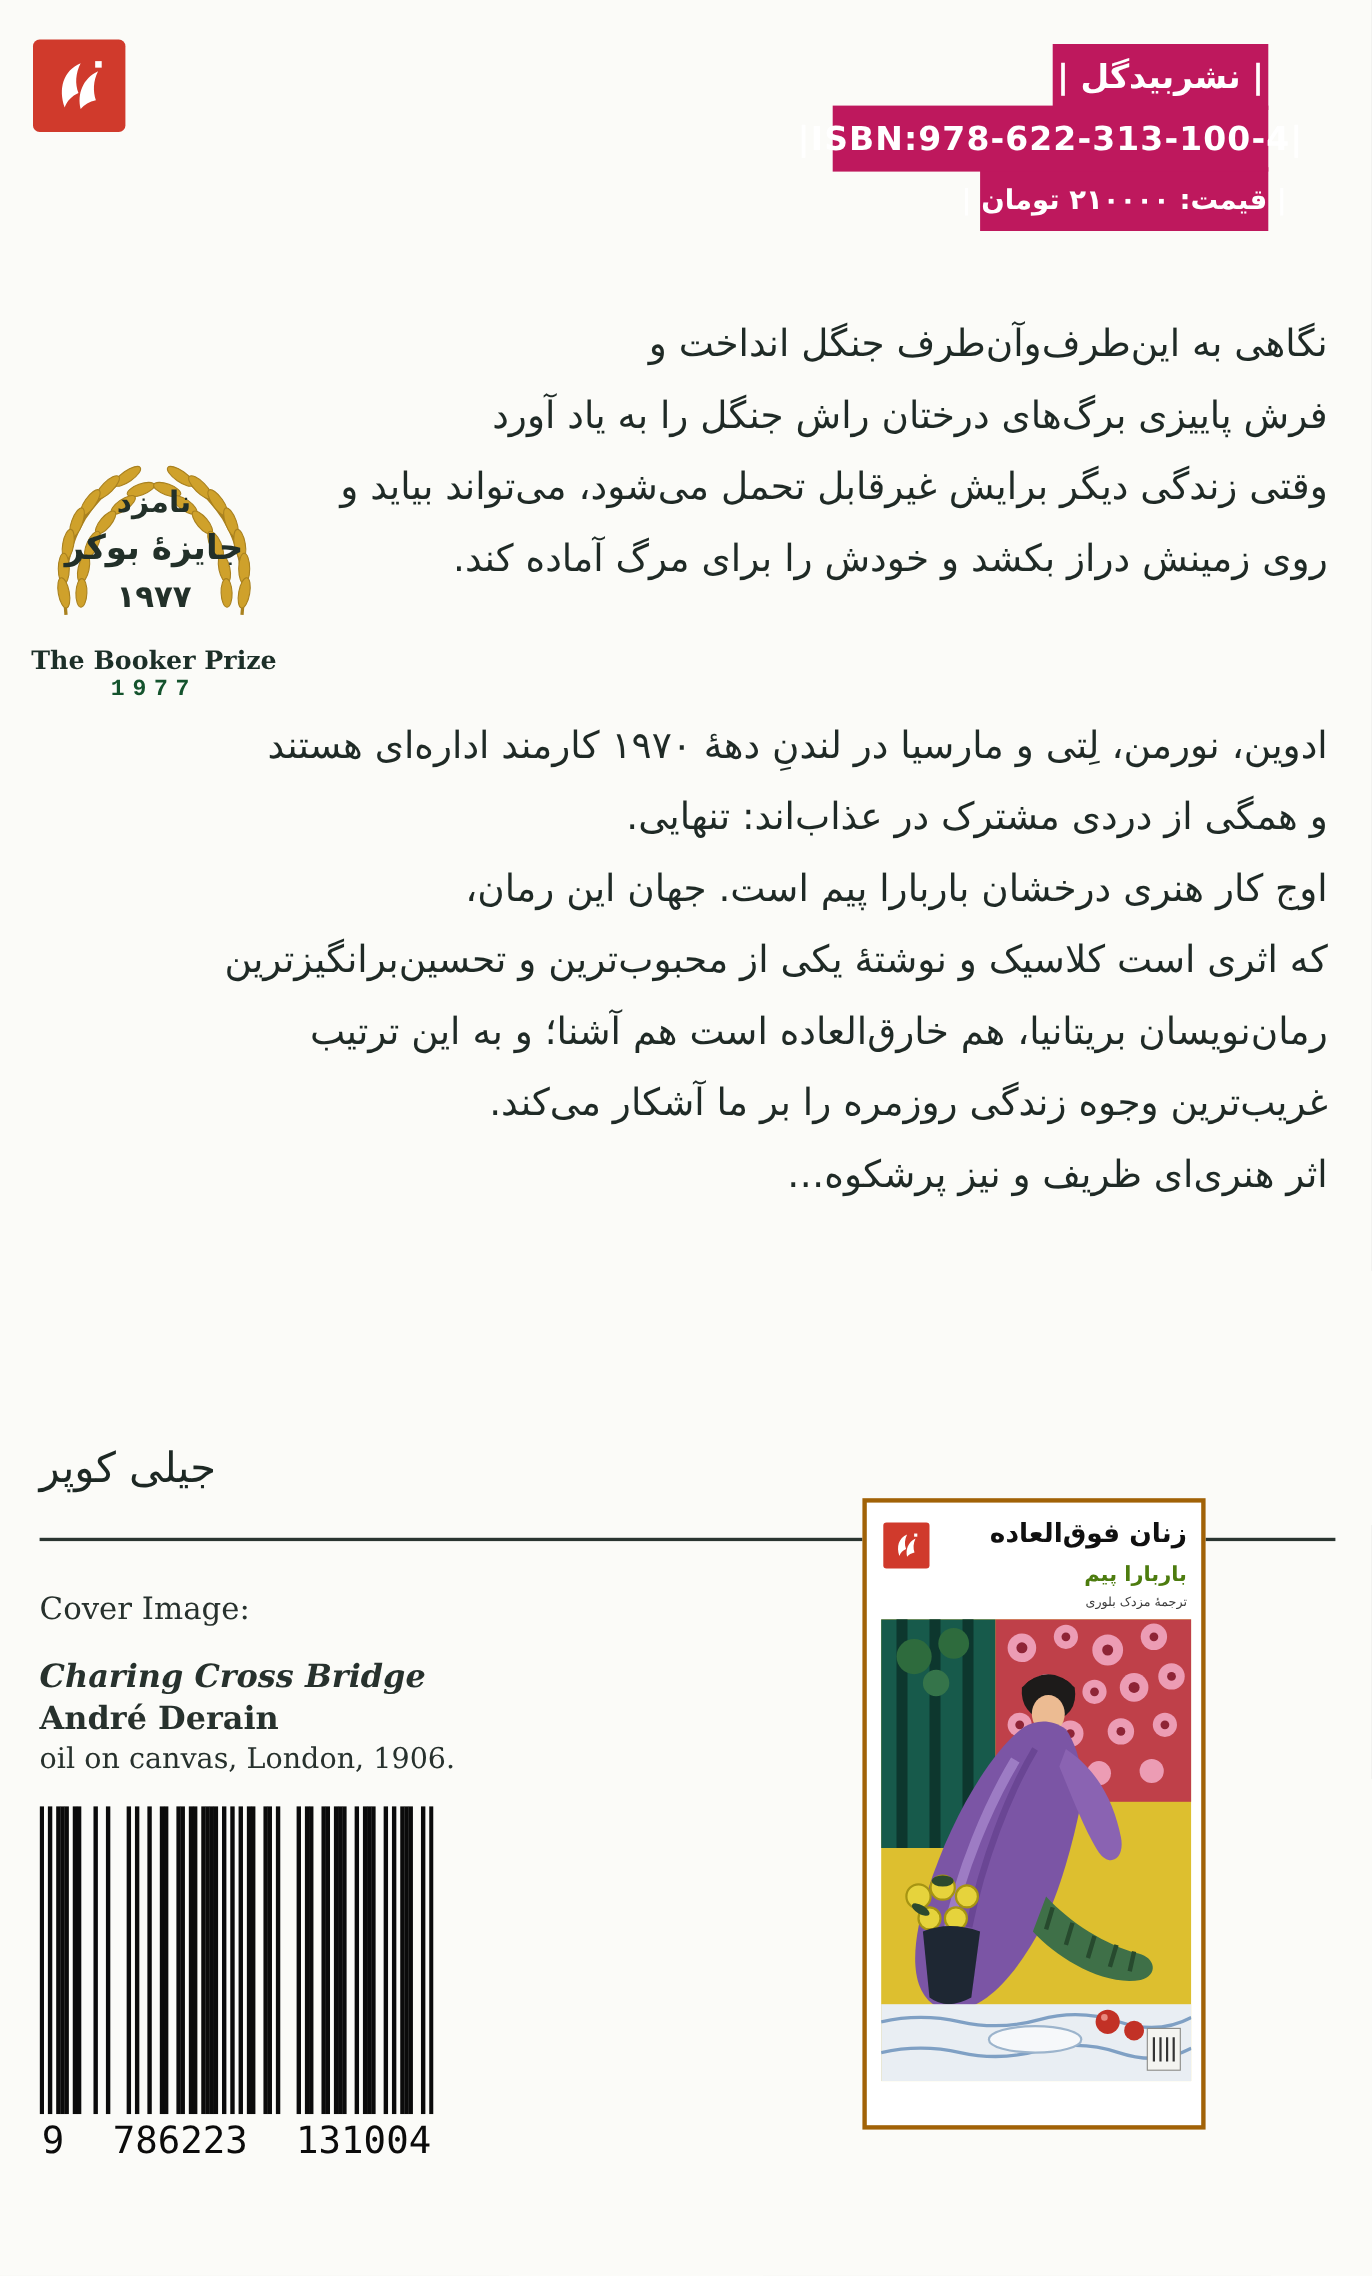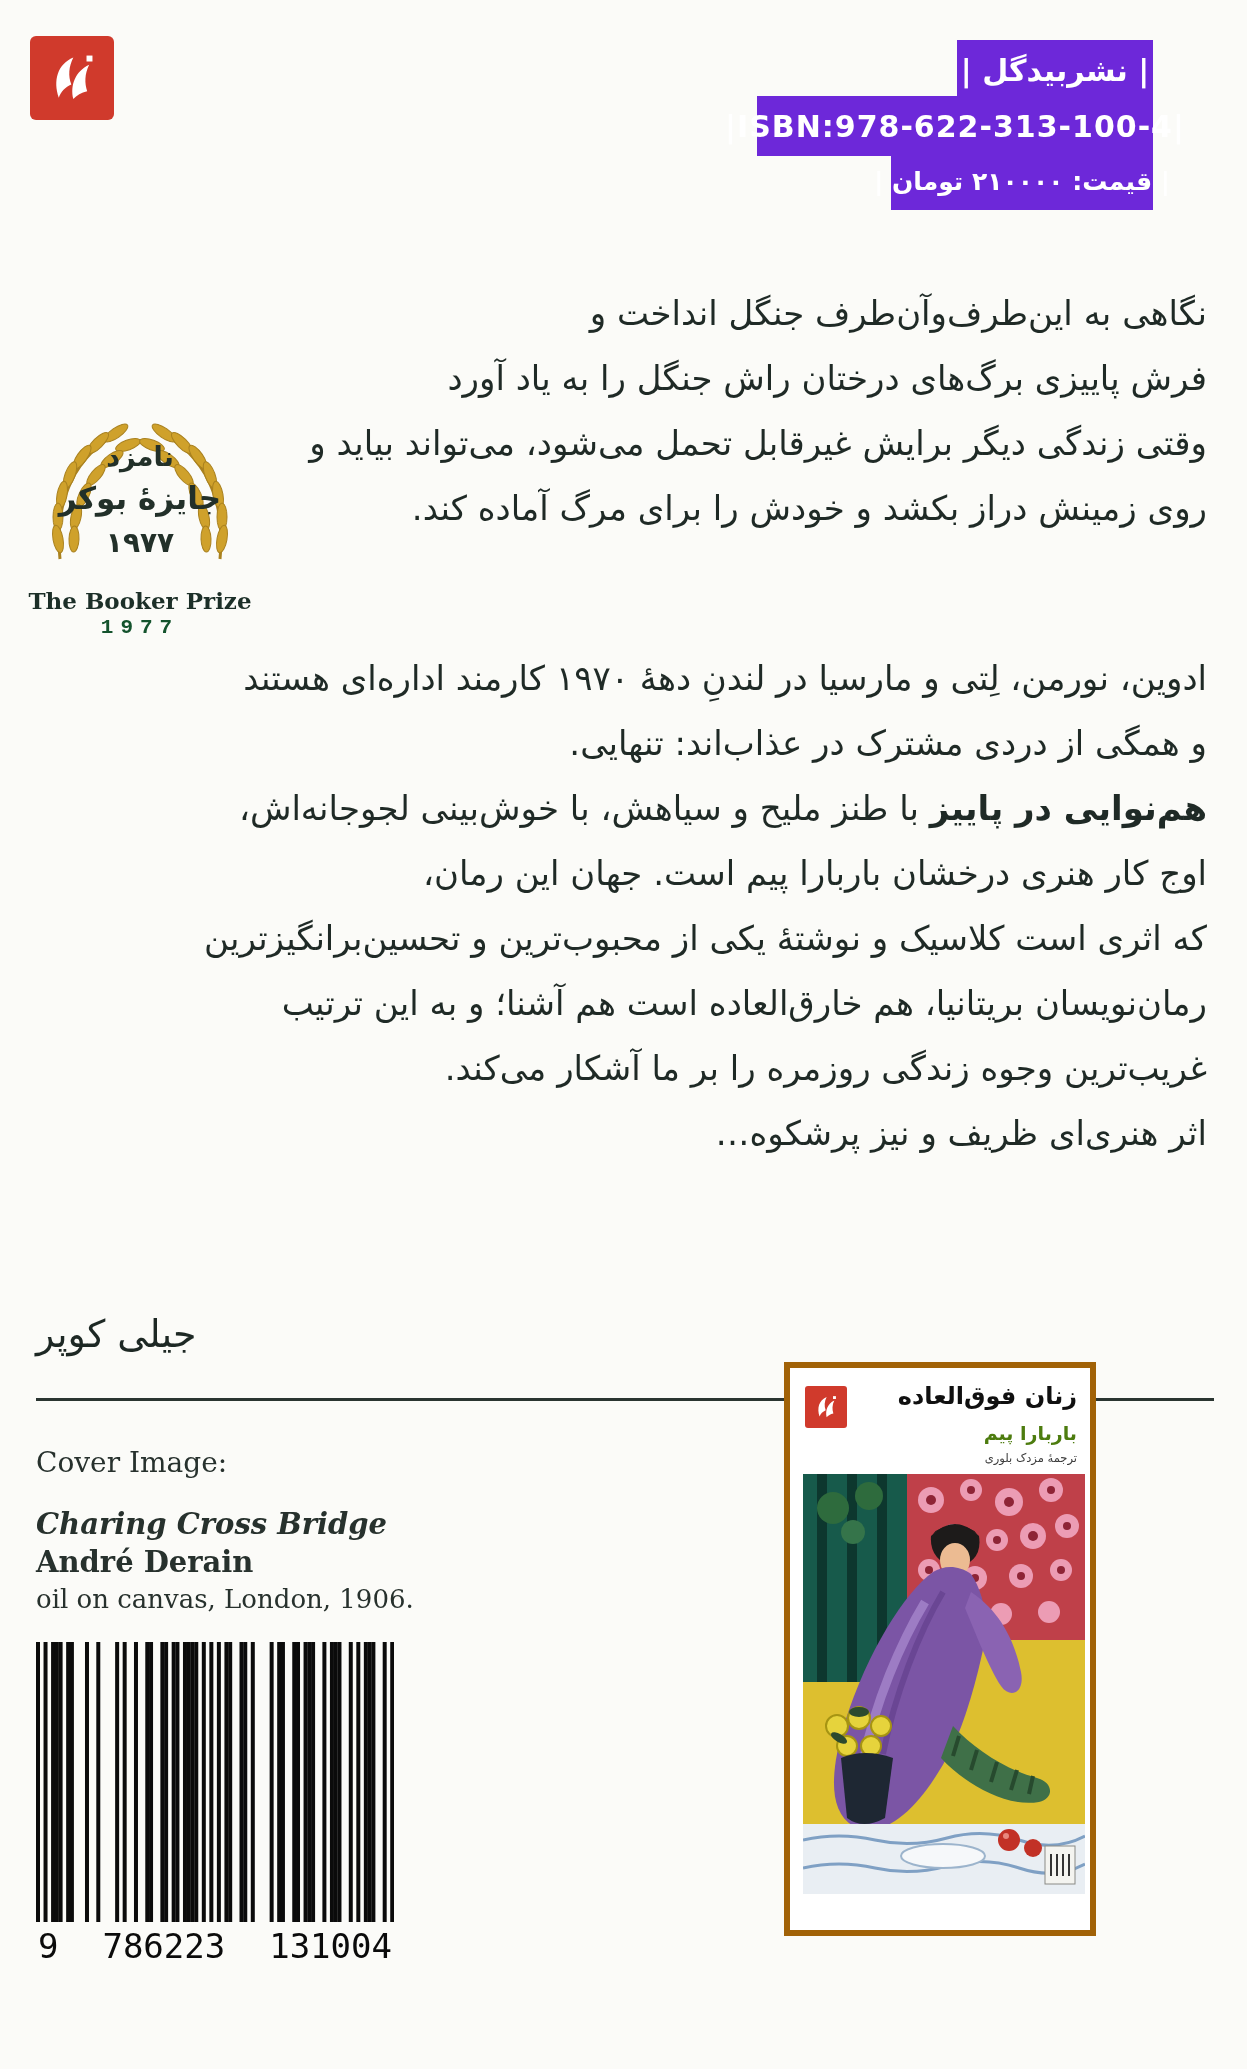--- a/index.html
+++ b/index.html
@@ -9,21 +9,21 @@
     font-family:"DejaVu Sans",sans-serif;color:#1f2925;
   }
   
   .logo-big{
     position:absolute;left:30px;top:36px;width:84px;height:84px;
     background:#d03a2c;border-radius:6px;
     display:flex;align-items:center;justify-content:center;
   }
   
   .pbox{
-    position:absolute;background:#6d28d9;color:#fff;
+    position:absolute;background:#be185d;color:#fff;
     display:flex;align-items:center;justify-content:center;
     font-weight:bold;white-space:nowrap;
   }
   .pbox1{top:40px;right:94px;width:196px;height:60px;font-size:30px;direction:rtl;z-index:3;}
   .pbox2{top:96px;right:94px;width:396px;height:60px;font-size:30px;letter-spacing:1px;z-index:2;}
   .pbox3{top:152px;right:94px;width:262px;height:58px;font-size:25px;direction:rtl;z-index:1;}
   
   .badge{position:absolute;left:24px;top:415px;width:232px;text-align:center;}
   .badge .laurel{position:absolute;left:0;top:0;}
   .badge-fa{position:relative;z-index:2;color:#223029;direction:rtl;}
@@ -49,21 +49,21 @@
   .credit-artist{font-size:29px;font-weight:bold;line-height:38px;}
   .credit-medium{font-size:26px;line-height:36px;}
   
   .barcode{position:absolute;left:36px;top:1642px;width:358px;}
   .barcode svg{display:block;width:358px;height:280px;fill:#0b0b0b;}
   .bar-digits{display:flex;justify-content:space-between;margin-top:4px;padding:0 2px;
               font-family:"DejaVu Sans Mono",monospace;font-size:34px;color:#0b0b0b;}
   
   .mini-cover{
     position:absolute;left:784px;top:1362px;width:312px;height:574px;
-    background:#fff;border:6px solid #a16207;box-sizing:border-box;
+    background:#fff;border:4px solid #a16207;box-sizing:border-box;
     padding:12px 13px;
   }
   .mc-head{position:relative;direction:rtl;text-align:right;}
   .logo-small{position:absolute;left:2px;top:4px;width:42px;height:42px;background:#d03a2c;
               border-radius:3px;display:flex;align-items:center;justify-content:center;}
   .mc-title{font-size:24px;font-weight:bold;color:#101010;margin-top:2px;}
   .mc-author{font-size:19px;font-weight:bold;color:#4d7c0f;margin-top:12px;}
   .mc-translator{font-size:11.5px;color:#3c3c3c;margin-top:7px;}
   .mc-painting{display:block;margin-top:9px;}
 </style>
@@ -131,21 +131,20 @@
   <div class="fa-block excerpt">
     <div>نگاهی به این‌طرف‌وآن‌طرف جنگل انداخت و</div>
     <div>فرش پاییزی برگ‌های درختان راش جنگل را به یاد آورد</div>
     <div>وقتی زندگی دیگر برایش غیرقابل تحمل می‌شود، می‌تواند بیاید و</div>
     <div>روی زمینش دراز بکشد و خودش را برای مرگ آماده کند.</div>
   </div>
 
   <div class="fa-block blurb">
     <div>ادوین، نورمن، لِتی و مارسیا در لندنِ دهۀ ۱۹۷۰ کارمند اداره‌ای هستند</div>
     <div>و همگی از دردی مشترک در عذاب‌اند: تنهایی.</div>
-    <div><span class="bold">هم‌نوایی در پاییز</span><span> با طنز ملیح و سیاهش، با خوش‌بینی لجوجانه‌اش،</span></div>
     <div>اوج کار هنری درخشان باربارا پیم است. جهان این رمان،</div>
     <div>که اثری است کلاسیک و نوشتهٔ یکی از محبوب‌ترین و تحسین‌برانگیزترین</div>
     <div>رمان‌نویسان بریتانیا، هم خارق‌العاده است هم آشنا؛ و به این ترتیب</div>
     <div>غریب‌ترین وجوه زندگی روزمره را بر ما آشکار می‌کند.</div>
     <div>اثر هنری‌ای ظریف و نیز پرشکوه…</div>
   </div>
 
   <div class="quote-attrib">جیلی کوپر</div>
 
   <div class="rule"></div>

